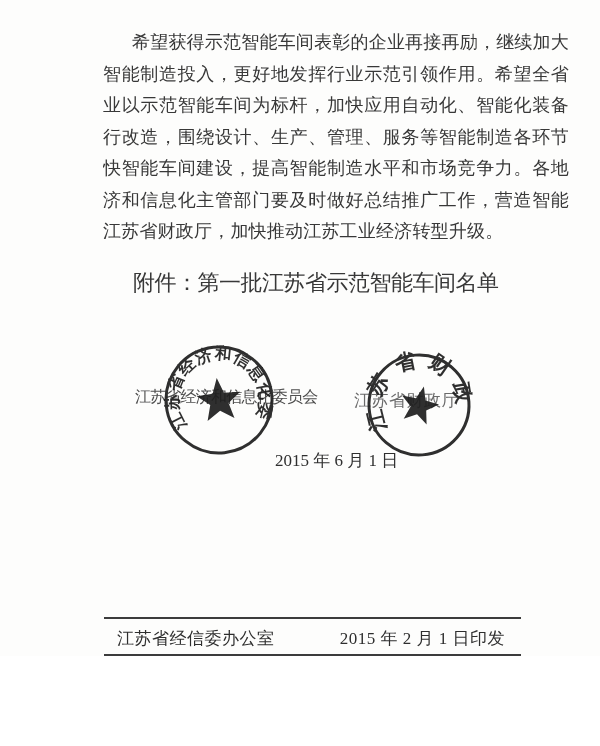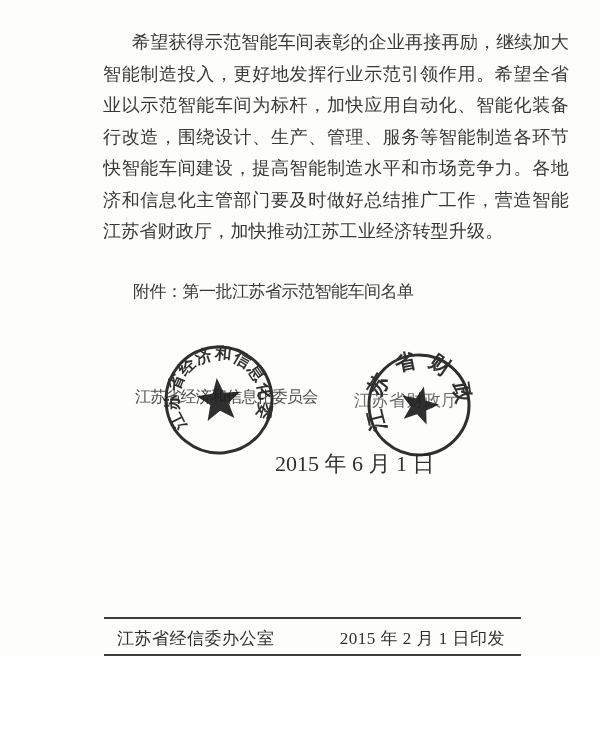--- a/index.html
+++ b/index.html
@@ -15,34 +15,34 @@
   .body-text{
     position:absolute;left:103px;top:27px;width:466px;
     font-size:18px;line-height:31.5px;
     letter-spacing:0.2px;
   }
   .body-line{height:31.5px;white-space:nowrap;}
   .body-line.just{text-align:justify;text-align-last:justify;white-space:normal;overflow:hidden;}
   .body-line.indent{padding-left:29px;}
   .attachment{
     position:absolute;left:133px;top:268px;
-    font-size:17px;letter-spacing:-0.5px;white-space:nowrap;margin-top:12px;
+    font-size:22px;letter-spacing:-0.5px;white-space:nowrap;
   }
   
   .org1{
     position:absolute;left:135px;top:387px;
     font-size:16px;letter-spacing:-0.8px;color:#4e4e4e;white-space:nowrap;
   }
   .org2{
     position:absolute;left:354px;top:389px;
     font-size:17px;letter-spacing:0.5px;color:#6b6b6b;white-space:nowrap;
   }
   .sign-date{
     position:absolute;left:275px;top:449px;
-    font-size:22px;color:#2f2f2f;white-space:nowrap;
+    font-size:17px;color:#2f2f2f;white-space:nowrap;
   }
   
   .seal{position:absolute;opacity:0.92;}
   .seal-left{left:162px;top:343px;width:114px;height:114px;}
   .seal-right{left:365px;top:351px;width:108px;height:108px;}
   .seal svg{display:block;width:100%;height:100%;}
   .seal text{
     font-family:"Liberation Serif","DejaVu Serif",serif;
     font-weight:bold;fill:#1e1e1e;
   }

